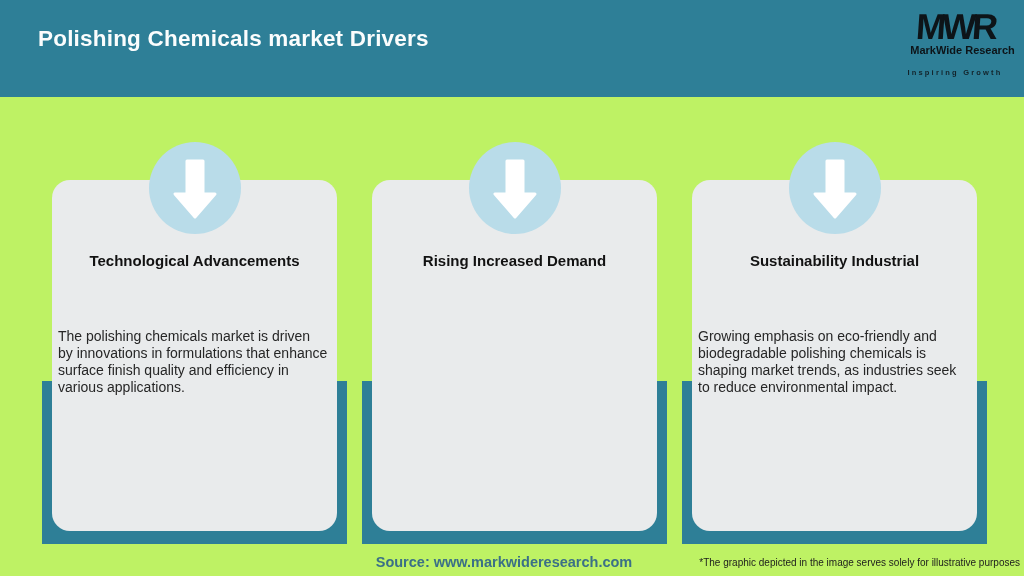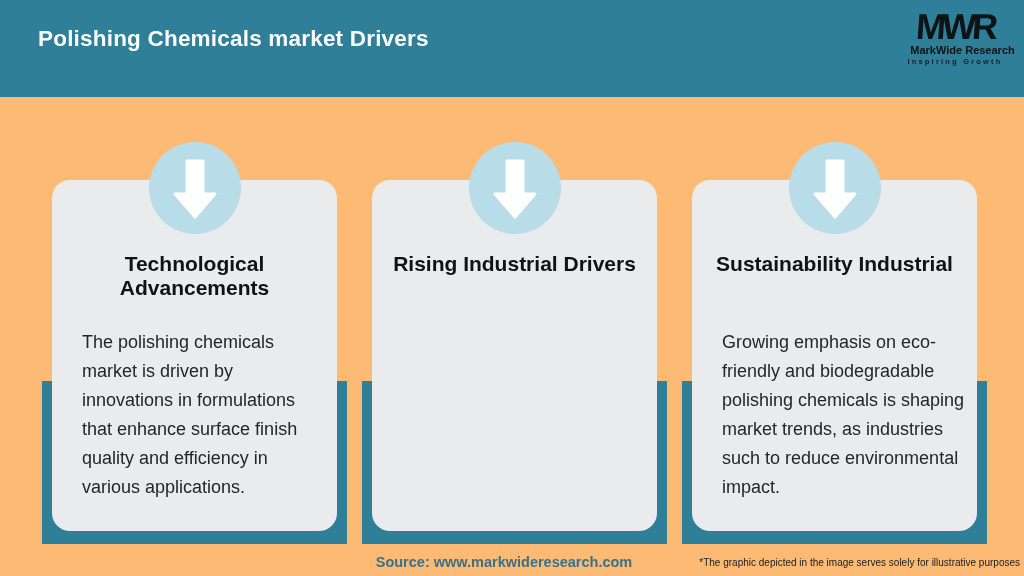--- a/index.html
+++ b/index.html
@@ -1,50 +1,50 @@
 <!DOCTYPE html>
 <html><head>
 <meta charset="utf-8">
 <style>
   * { margin:0; padding:0; box-sizing:border-box; }
   body { font-family:"Liberation Sans", sans-serif; background:#ffffff; }
-  .canvas { position:relative; width:1024px; height:576px; background:#fdba74; overflow:hidden; }
+  .canvas { position:relative; width:1024px; height:576px; background:#bef264; overflow:hidden; }
 
   
   .header { position:absolute; top:0; left:0; right:0; height:97px; background:#2e7f97; }
   .header-title { position:absolute; left:38px; top:26px; font-size:22.5px; font-weight:700;
                   color:#fbfdfd; letter-spacing:0.2px; }
 
   
   .logo { position:absolute; top:8px; right:14px; width:110px; display:flex;
           flex-direction:column; align-items:center; }
   .logo-mark { width:88px; height:38px; }
   .logo-name { font-size:11px; font-weight:700; color:#0d1418; margin-top:-2px; white-space:nowrap;padding-left:15px; }
   .logo-tagline { font-size:7.5px; font-weight:700; color:#13232a; letter-spacing:2.2px;
-                  margin-top:1px; white-space:nowrap; }
+                  margin-top:12px; white-space:nowrap; }
 
   
   .card-group { position:absolute; top:180px; width:285px; height:351px; }
   .card-group.g1 { left:52px; }
   .card-group.g2 { left:372px; }
   .card-group.g3 { left:692px; }
 
   .card-shadow { position:absolute; left:-10px; top:201px; width:305px; height:163px;
                  background:#2e7f97; }
   .card-panel { position:absolute; inset:0; background:#e9ebec; border-radius:18px; }
 
   .card-circle { position:absolute; top:-38px; left:50%; transform:translateX(-50%);
                  width:92px; height:92px; border-radius:50%; background:#b9dce9;
                  display:flex; align-items:center; justify-content:center; }
   .arrow-svg { width:46px; height:62px; display:block; margin-top:2px; }
 
   .card-title { position:absolute; top:72px; left:0; width:100%; text-align:center;
-                font-size:21px; font-weight:700; color:#121212; }
-  .card-body { position:absolute; top:148px; left:30px; right:9px; font-size:18px;
-               line-height:29px; color:#262626; }
+                font-size:15px; font-weight:700; color:#121212; }
+  .card-body { position:absolute; top:148px; left:6px; right:9px; font-size:14px;
+               line-height:17px; color:#262626; }
 
   
   .source-line { position:absolute; top:554px; left:0; right:16px; text-align:center;
                  font-size:14.5px; font-weight:700; color:#3b7087; }
   .disclaimer { position:absolute; top:557px; right:4px; font-size:10px; color:#1c1c1c; }
 </style>
 </head>
 <body>
 
 <div class="canvas">
@@ -74,31 +74,31 @@
   </div>
 
   <div class="card-group g2">
     <div class="card-shadow"></div>
     <div class="card-panel"></div>
     <div class="card-circle">
       <svg class="arrow-svg" viewBox="0 0 46 62">
         <path d="M15 3 L31 3 L31 36 L43 36 L23 59 L3 36 L15 36 Z" fill="#ffffff" stroke="#ffffff" stroke-width="3" stroke-linejoin="round"></path>
       </svg>
     </div>
-    <div class="card-title">Rising Industrial Drivers</div>
+    <div class="card-title">Rising Increased Demand</div>
   </div>
 
   <div class="card-group g3">
     <div class="card-shadow"></div>
     <div class="card-panel"></div>
     <div class="card-circle">
       <svg class="arrow-svg" viewBox="0 0 46 62">
         <path d="M15 3 L31 3 L31 36 L43 36 L23 59 L3 36 L15 36 Z" fill="#ffffff" stroke="#ffffff" stroke-width="3" stroke-linejoin="round"></path>
       </svg>
     </div>
     <div class="card-title">Sustainability Industrial</div>
-    <div class="card-body">Growing emphasis on eco-friendly and biodegradable polishing chemicals is shaping market trends, as industries such to reduce environmental impact.</div>
+    <div class="card-body">Growing emphasis on eco-friendly and biodegradable polishing chemicals is shaping market trends, as industries seek to reduce environmental impact.</div>
   </div>
 
   <div class="source-line">Source: www.markwideresearch.com</div>
   <div class="disclaimer">*The graphic depicted in the image serves solely for illustrative purposes</div>
 
 </div>
 
 </body></html>

